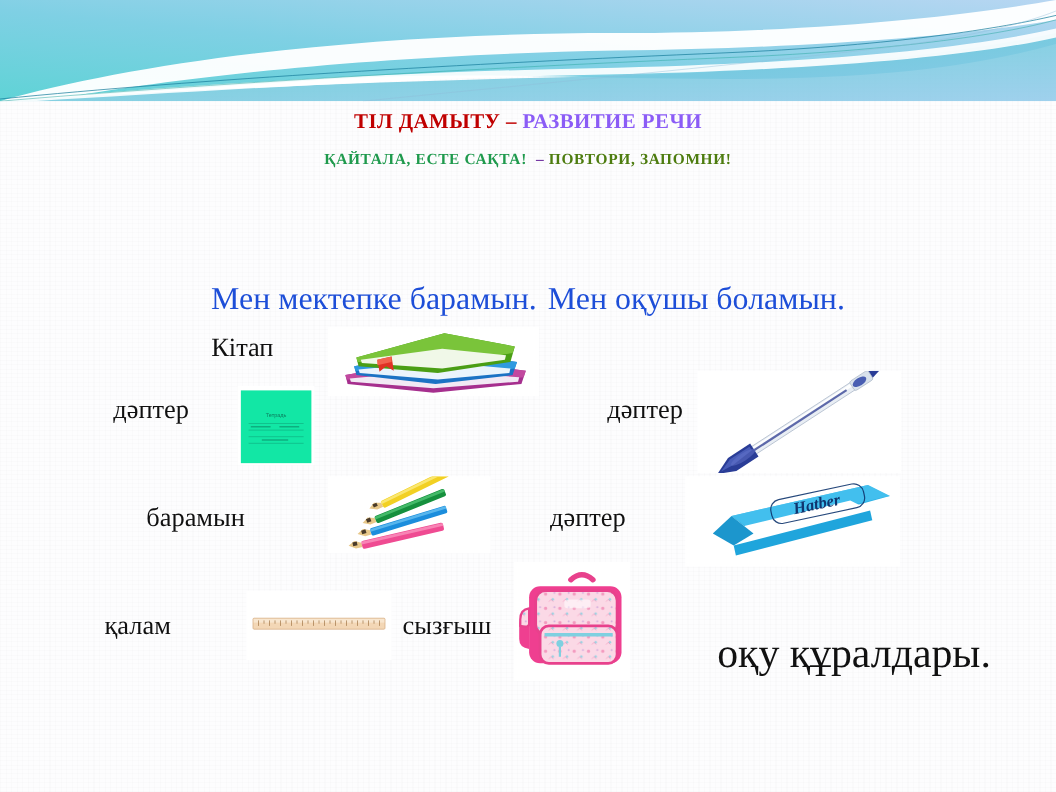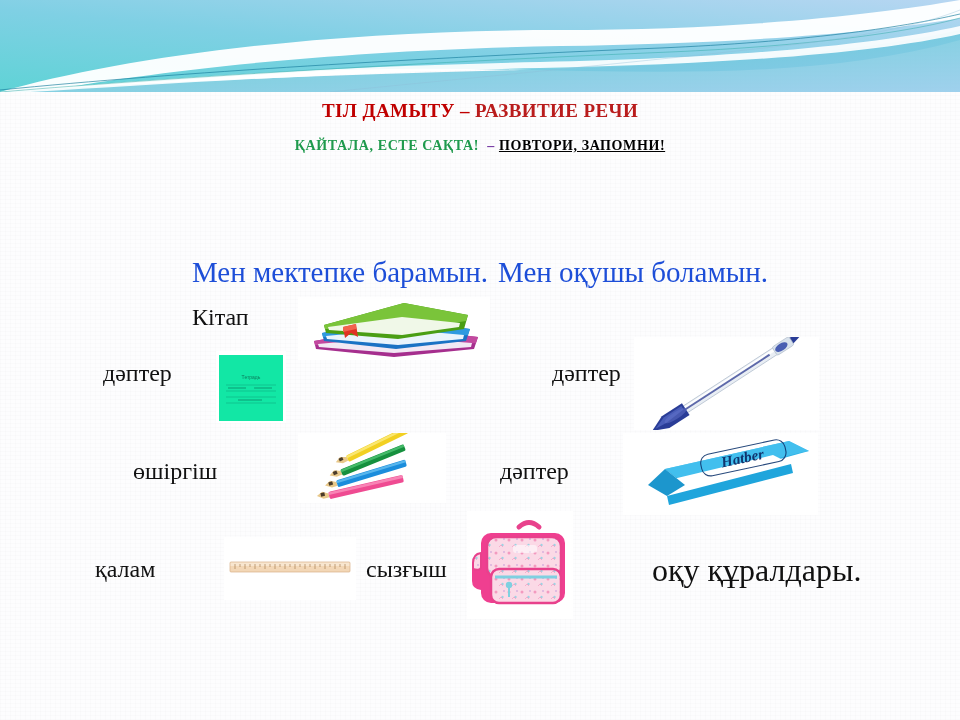--- a/index.html
+++ b/index.html
@@ -49,36 +49,36 @@
     top: 100px;
     left: 0;
     width: 960px;
     text-align: center;
     font-size: 19px;
     font-weight: bold;
     letter-spacing: 0.4px;
     white-space: nowrap;
   }
   .t-red   { color: #C00000; text-align: center; }
-  .t-purple{ color: #b91c1c; }
+  .t-purple{ color: #8b5cf6; }
 
   .subtitle-line {
     position: absolute;
     top: 138px;
     left: 0;
     width: 960px;
     text-align: center;
     font-size: 14px;
     font-weight: bold;
     letter-spacing: 0.6px;
     white-space: nowrap;
   }
   .s-green { color: #1F9A4D; }
   .s-dash  { color: #7030A0; }
-  .s-blue  { color: #000000; text-decoration: underline; }
+  .s-blue  { color: #4d7c0f; }
 
   
   .sentence {
     position: absolute;
     top: 256px;
     left: 0;
     width: 960px;
     text-align: center;
     font-size: 29px;
     color: #1d4ed8;
@@ -94,21 +94,21 @@
     white-space: nowrap;
     z-index: 4;
   }
   #word-kitap      { left: 192px; top: 304px; }
   #word-dapter     { left: 103px; top: 360px; }
   #word-qalam      { left: 552px; top: 360px; }
   #word-qaryndash  { left: 133px; top: 458px; }
   #word-oshirgish  { left: 500px; top: 458px; }
   #word-syzgysh    { left: 95px;  top: 556px; }
   #word-somke      { left: 366px; top: 556px; }
-  #word-oqu        { left: 652px; top: 552px; font-size: 32px; }
+  #word-oqu        { left: 652px; top: 572px; font-size: 38px; }
 
   
   .pic {
     position: absolute;
     background: #ffffff;
     overflow: hidden;
     z-index: 4;
   }
 
   
@@ -175,21 +175,21 @@
       <span class="s-green">ҚАЙТАЛА,  ЕСТЕ  САҚТА!</span><span>&nbsp;&nbsp;</span><span class="s-dash">–</span><span>&nbsp;</span><span class="s-blue">ПОВТОРИ, ЗАПОМНИ!</span>
     </div>
 
     <div class="sentence">
       <span>Мен  мектепке барамын.</span><span class="gap"></span><span>Мен оқушы боламын.</span>
     </div>
 
     <div class="word" id="word-kitap">Кітап</div>
     <div class="word" id="word-dapter">дәптер</div>
     <div class="word" id="word-qalam">дәптер</div>
-    <div class="word" id="word-qaryndash">өшіргіш</div>
+    <div class="word" id="word-qaryndash">барамын</div>
     <div class="word" id="word-oshirgish">дәптер</div>
     <div class="word" id="word-syzgysh">қалам</div>
     <div class="word" id="word-somke">сызғыш</div>
     <div class="word" id="word-oqu">оқу құралдары.</div>
 
     <div class="pic" id="pic-books">
       <svg viewBox="0 0 192 63" xmlns="http://www.w3.org/2000/svg">
 
         <path d="M16,44 L96,30 L180,40 L176,52 L96,60 L18,52 Z" fill="#a62f8e"></path>
         <path d="M16,44 L96,30 L180,40 L178,46 L96,53 L17,48 Z" fill="#c2499f"></path>

